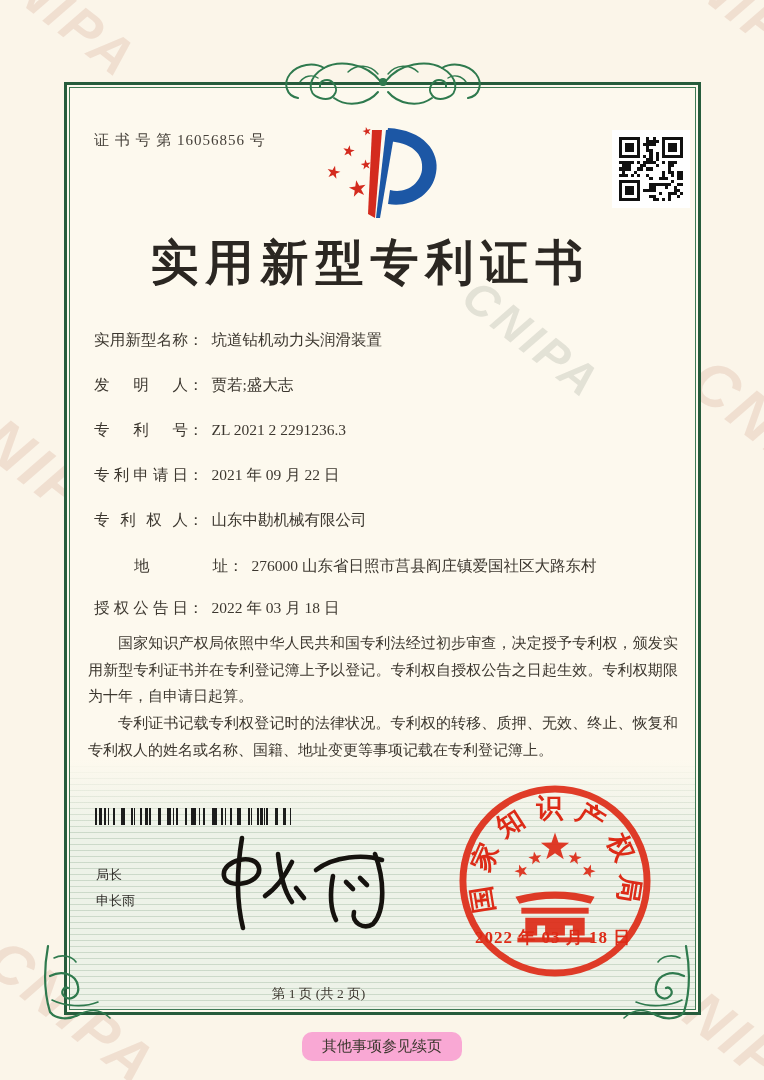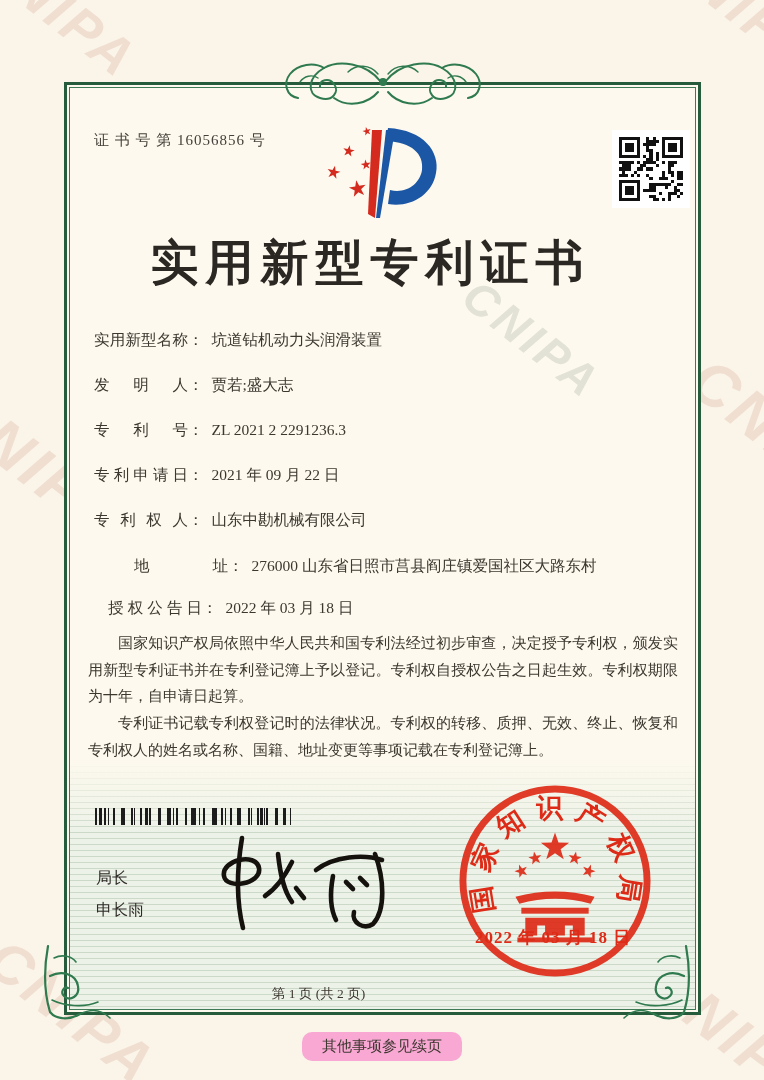--- a/index.html
+++ b/index.html
@@ -64,21 +64,21 @@
          text-align:justify;color:#3c372f;}
   .paras p{margin:0;text-indent:2em;}
   
   .barcode{
     left:95px;top:808px;width:196px;height:17px;
     background-image:
       repeating-linear-gradient(90deg,#1c1c1c 0 2px,transparent 2px 9px),
       repeating-linear-gradient(90deg,#1c1c1c 0 1px,transparent 1px 13px),
       repeating-linear-gradient(90deg,transparent 0 4px,#1c1c1c 4px 7px,transparent 7px 23px);
   }
-  .signer{left:96px;top:862px;font-size:16px;color:#2e2b27;
+  .signer{left:96px;top:862px;font-size:13px;color:#2e2b27;
           font-family:"Liberation Sans","DejaVu Sans",sans-serif;line-height:2.0;}
   .signature{left:212px;top:830px;}
   .seal{left:456px;top:782px;width:198px;height:198px;}
   .seal-date{
     position:absolute;left:0;right:4px;top:144px;text-align:center;
     color:#dd2b17;font-size:17px;font-weight:bold;letter-spacing:1px;white-space:nowrap;
   }
   .pagination{left:64px;top:985px;width:509px;text-align:center;font-size:13.5px;color:#3c372f;}
   .note{
     left:0;top:1032px;width:764px;text-align:center;font-size:15px;color:#3c372f;
@@ -303,21 +303,21 @@
 <div class="abs field" style="top:465px;">
   <span class="flabel">专利申请日</span><span class="fcolon">：</span><span>2021 年 09 月 22 日</span>
 </div>
 <div class="abs field" style="top:510px;">
   <span class="flabel">专利权人</span><span class="fcolon">：</span><span>山东中勘机械有限公司</span>
 </div>
 <div class="abs field" style="top:556px;margin-left:40px;">
   <span class="flabel">地址</span><span class="fcolon">：</span><span>276000 山东省日照市莒县阎庄镇爱国社区大路东村</span>
 </div>
 
-<div class="abs field" style="top:598px;margin-left:14px;">
+<div class="abs field" style="top:598px;">
   <span class="flabel">授权公告日</span><span class="fcolon">：</span><span>2022 年 03 月 18 日</span>
 </div>
 
 <div class="abs paras">
   <p>国家知识产权局依照中华人民共和国专利法经过初步审查，决定授予专利权，颁发实用新型专利证书并在专利登记簿上予以登记。专利权自授权公告之日起生效。专利权期限为十年，自申请日起算。</p>
   <p>专利证书记载专利权登记时的法律状况。专利权的转移、质押、无效、终止、恢复和专利权人的姓名或名称、国籍、地址变更等事项记载在专利登记簿上。</p>
 </div>
 
 <div class="abs barcode"></div>
 

